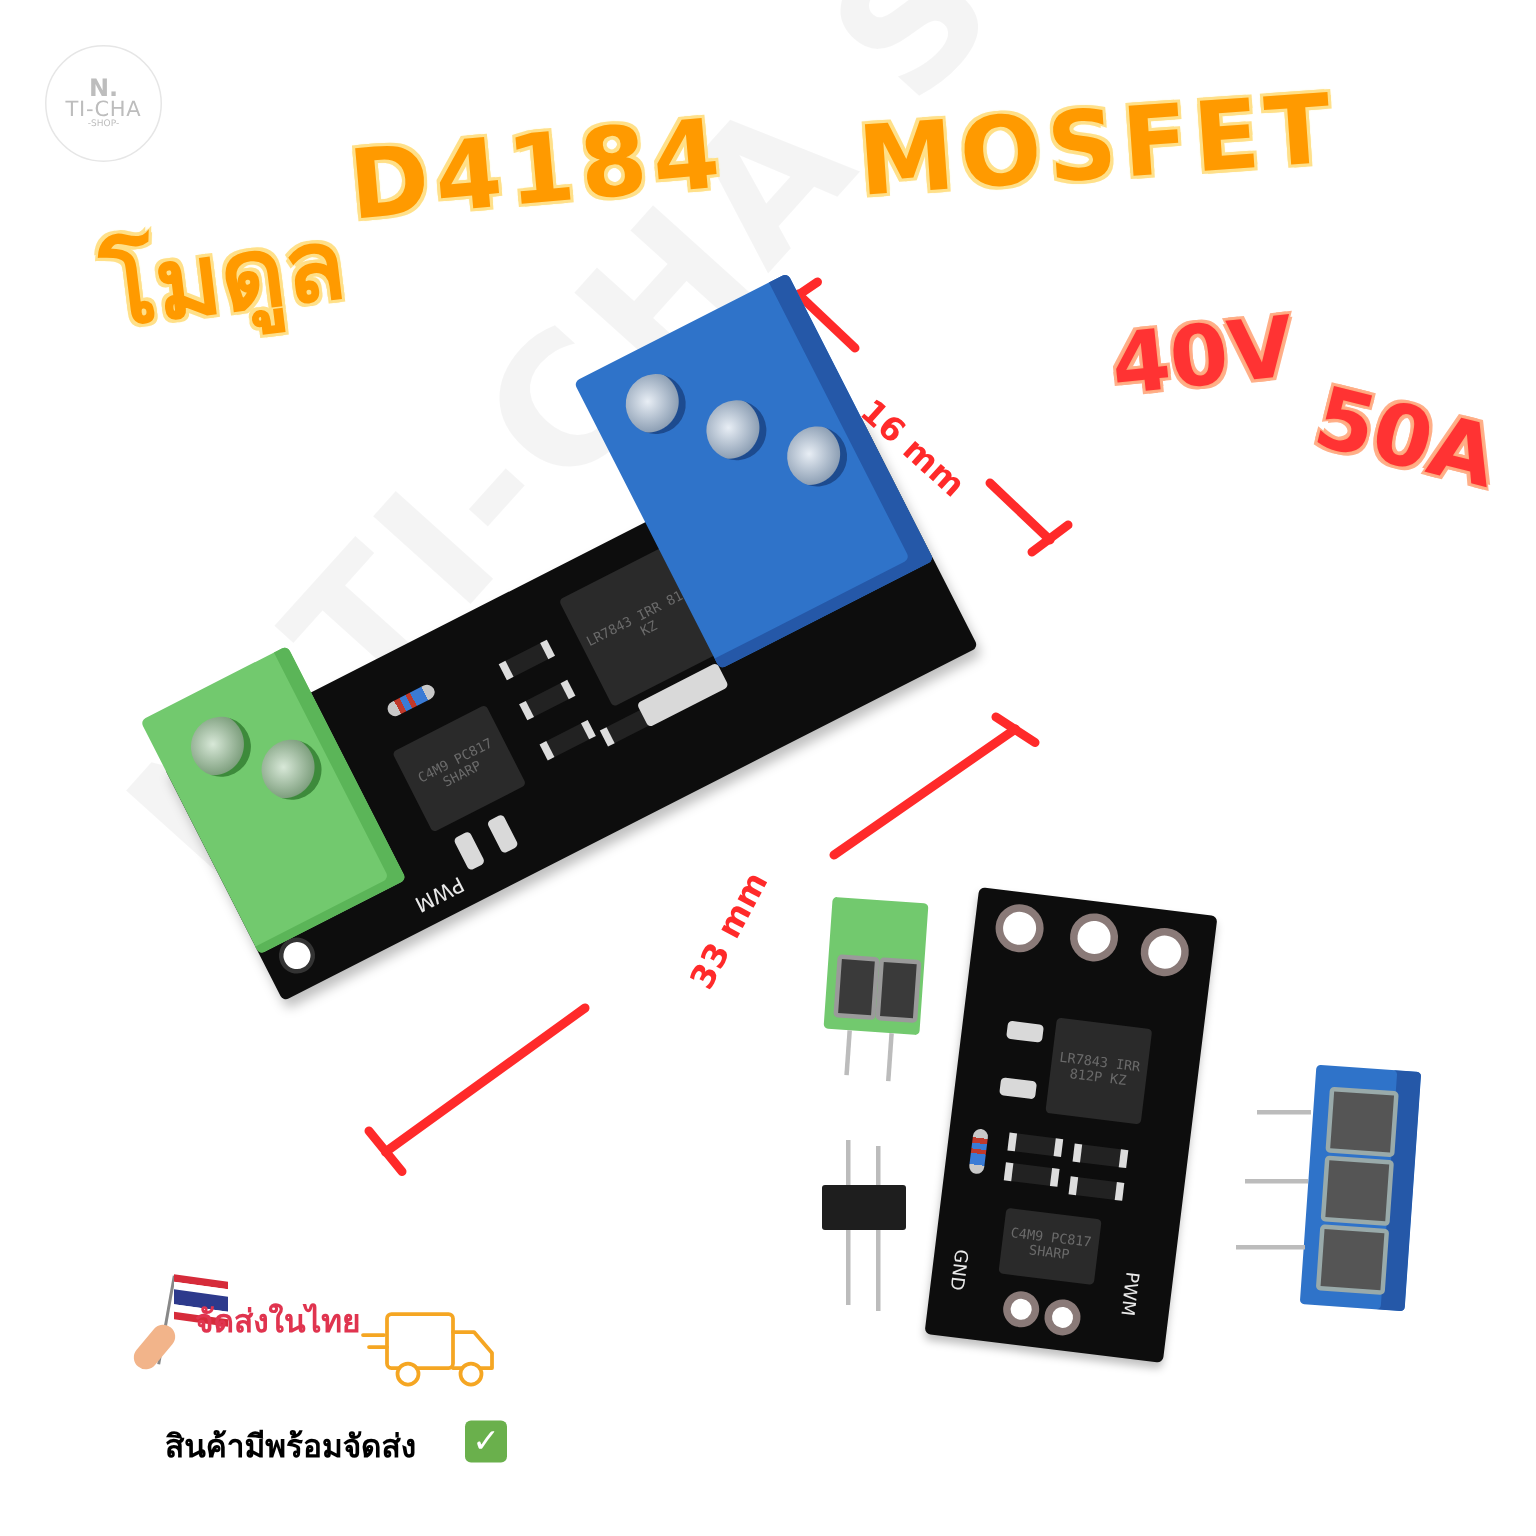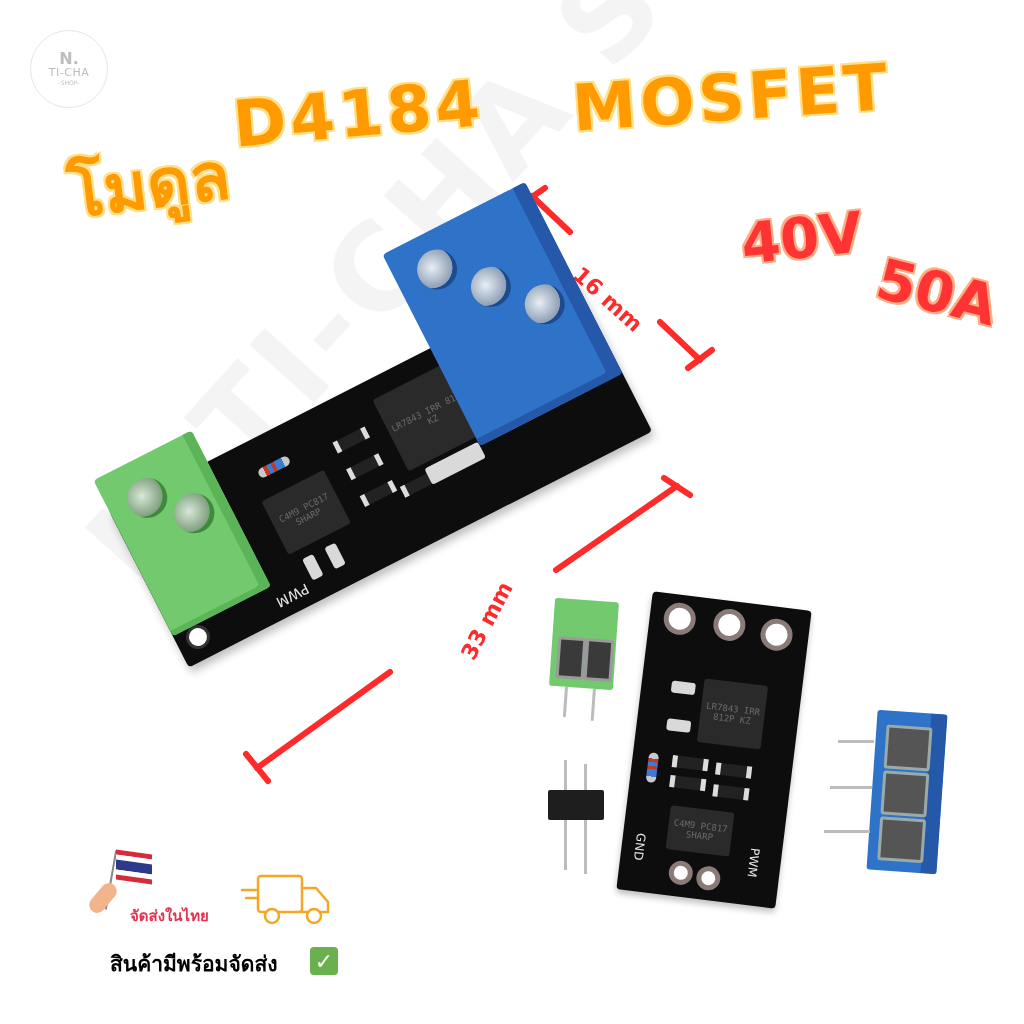--- a/index.html
+++ b/index.html
@@ -1,21 +1,21 @@
 <!DOCTYPE html>
 <html><head>
 <meta charset="utf-8">
 <style>
   html,body{margin:0;padding:0;}
   body{width:1024px;height:1024px;background:#ffffff;position:relative;overflow:hidden;font-family:"DejaVu Sans",sans-serif;}
   .abs{position:absolute;}
   
   .logo{left:30px;top:30px;width:76px;height:76px;border-radius:50%;border:1px solid #e6e6e6;background:#fff;display:flex;flex-direction:column;align-items:center;justify-content:center;color:#bdbdbd;}
   .logo .l1{font-size:16px;font-weight:bold;line-height:16px;}
-  .logo .l2{font-size:11px;line-height:12px;letter-spacing:0.5px;text-align:center;}
+  .logo .l2{font-size:14px;line-height:12px;letter-spacing:0.5px;text-align:center;}
   .logo .l3{font-size:6px;line-height:8px;}
   
   .watermark{left:60px;top:520px;transform:rotate(-48deg);transform-origin:left top;font-size:120px;font-weight:bold;color:rgba(0,0,0,0.045);white-space:nowrap;font-family:"DejaVu Sans",sans-serif;letter-spacing:6px;}
   
   .t-orange{color:#ff9a00;font-weight:bold;font-family:"DejaVu Sans",sans-serif;text-shadow:0 0 3px #ffe08a,0 0 3px #ffe08a,2px 2px 0 #ffe08a,-2px -2px 0 #ffe08a,2px -2px 0 #ffe08a,-2px 2px 0 #ffe08a;}
   .thai-title{left:62px;top:142px;font-size:66px;transform:rotate(-7deg);transform-origin:left top;}
   .model{left:230px;top:88px;font-size:64px;transform:rotate(-5deg);transform-origin:left top;letter-spacing:4px;}
   .mosfet{left:570px;top:72px;font-size:64px;transform:rotate(-4deg);transform-origin:left top;letter-spacing:4px;}
   .t-red{color:#ff3333;font-weight:bold;text-shadow:0 0 2px #ff9966,2px 2px 0 #ffb08a,-2px -2px 0 #ffb08a,2px -2px 0 #ffb08a,-2px 2px 0 #ffb08a;}
   .volt{left:738px;top:212px;font-size:56px;transform:rotate(-6deg);transform-origin:left top;}
@@ -40,21 +40,21 @@
   .ring{position:absolute;border-radius:50%;background:#fff;border:5px solid #8a7a78;}
   .small-green{left:552px;top:600px;width:64px;height:88px;background:#72c96e;border-radius:3px;transform:rotate(4deg);}
   .small-green .slot{position:absolute;top:38px;width:22px;height:36px;background:#3a3a3a;border:3px solid #9a9a9a;border-radius:3px;}
   .pin{position:absolute;width:3px;background:#bcbcbc;}
   .header-pins{left:548px;top:760px;width:56px;height:110px;}
   .header-pins .body{position:absolute;left:0;top:30px;width:56px;height:30px;background:#1e1e1e;border-radius:2px;}
   .small-blue{left:872px;top:712px;width:70px;height:160px;background:#2f73c9;border-radius:3px;transform:rotate(4deg);box-shadow:inset -16px 0 0 #2558a8;}
   .small-blue .slot{position:absolute;left:10px;width:40px;height:38px;background:#555;border:3px solid #9aa;border-radius:3px;}
   .side-pin{position:absolute;height:3px;background:#bcbcbc;}
   
-  .ship1{left:130px;top:904px;color:#e0344f;font-size:15px;font-weight:bold;}
+  .ship1{left:130px;top:864px;color:#e0344f;font-size:21px;font-weight:bold;}
   .ship2{left:110px;top:947px;color:#000000;font-size:21px;font-weight:bold;}
   .check{left:310px;top:947px;width:28px;height:28px;background:#6ab04c;border-radius:4px;color:#fff;font-size:22px;font-weight:bold;display:flex;align-items:center;justify-content:center;}
   .flag{left:116px;top:852px;width:36px;height:30px;transform:skewY(8deg);}
   .flag div{height:5px;}
   .pole{left:110px;top:850px;width:2px;height:60px;background:#888;transform:rotate(10deg);}
   .hand{left:86px;top:890px;width:34px;height:16px;background:#f2b48a;border-radius:8px;transform:rotate(-50deg);}
 </style>
 </head>
 <body>
 

